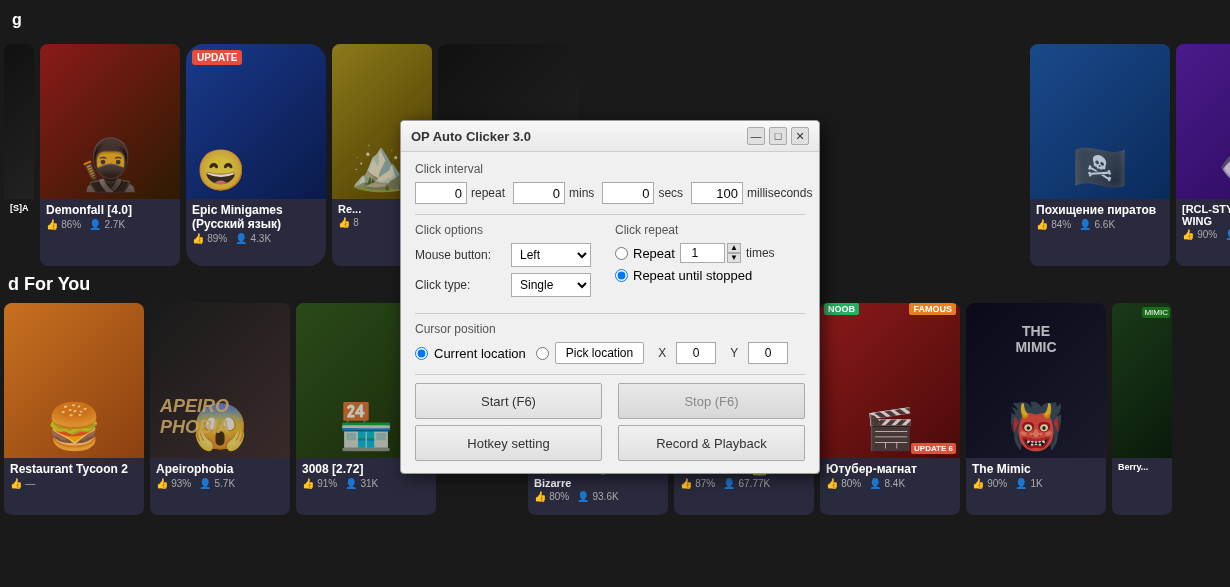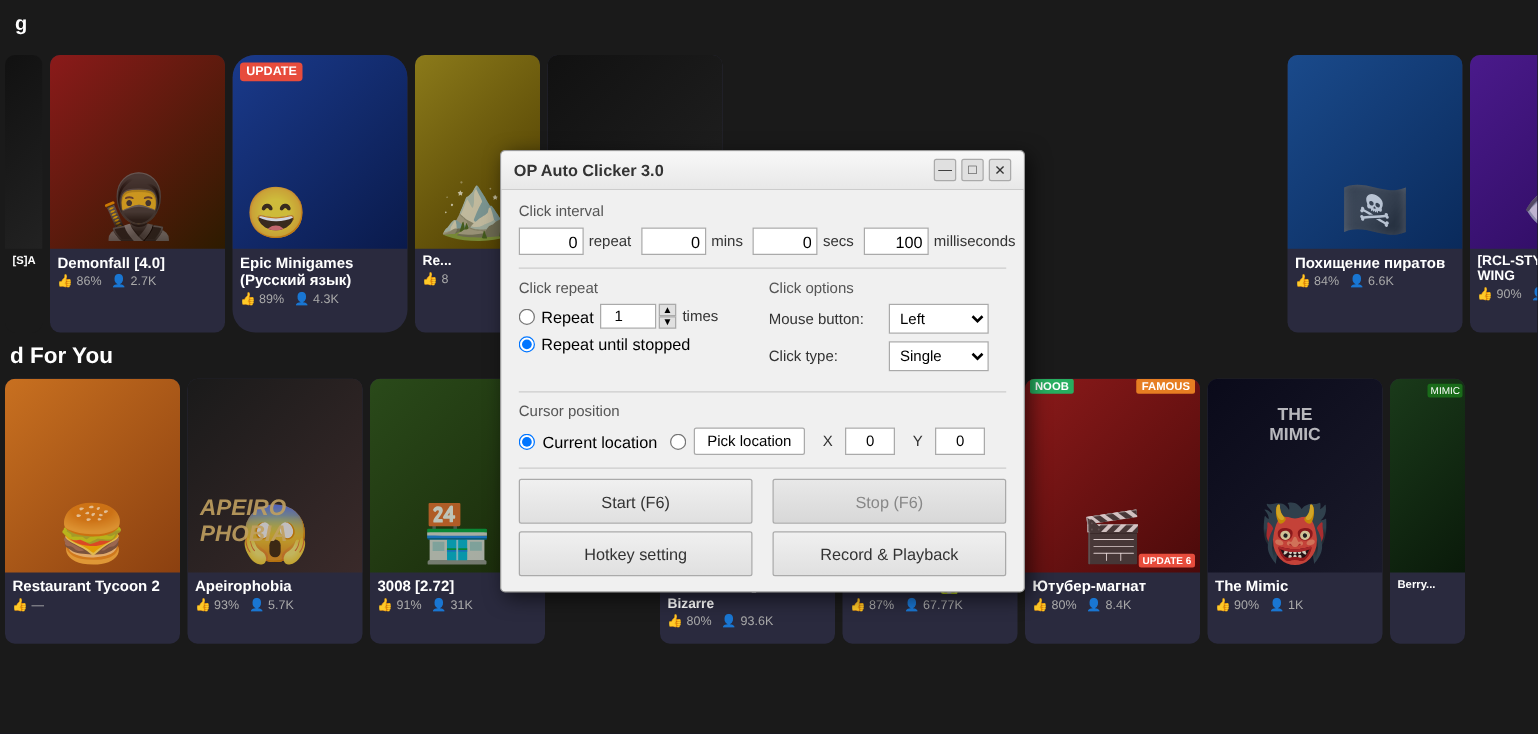--- a/index.html
+++ b/index.html
@@ -634,57 +634,57 @@
       <span class="interval-label">secs</span>
       <input type="text" class="interval-input" value="100" style="">
       <span class="interval-label">milliseconds</span>
     </div>
 
     <hr class="divider">
 
     <div class="options-row">
 
       <div class="options-col">
+        <div class="section-label">Click options</div>
+        <div class="option-row">
+          <span class="option-label">Mouse button:</span>
+          <select>
+            <option>Left</option>
+            <option>Middle</option>
+            <option>Right</option>
+          </select>
+        </div>
+        <div class="option-row">
+          <span class="option-label">Click type:</span>
+          <select>
+            <option>Single</option>
+            <option>Double</option>
+          </select>
+        </div>
+      </div>
+
+      <div class="options-col">
         <div class="section-label">Click repeat</div>
         <div class="radio-row">
           <input type="radio" name="repeat" style="">
           <span>Repeat</span>
           <div class="spinner-container">
             <input type="number" value="1" min="1" style="">
             <div class="spinner-btns">
               <div class="spinner-btn">▲</div>
               <div class="spinner-btn">▼</div>
             </div>
           </div>
           <span class="times-label">times</span>
         </div>
         <div class="radio-row">
           <input type="radio" name="repeat" checked="" style="">
           <span>Repeat until stopped</span>
         </div>
       </div>
-
-      <div class="options-col">
-        <div class="section-label">Click options</div>
-        <div class="option-row">
-          <span class="option-label">Mouse button:</span>
-          <select>
-            <option>Left</option>
-            <option>Middle</option>
-            <option>Right</option>
-          </select>
-        </div>
-        <div class="option-row">
-          <span class="option-label">Click type:</span>
-          <select>
-            <option>Single</option>
-            <option>Double</option>
-          </select>
-        </div>
-      </div>
     </div>
 
     <hr class="divider">
 
     <div class="section-label">Cursor position</div>
     <div class="cursor-row">
       <div class="cursor-radio-group">
         <input type="radio" name="cursor" checked="" style="">
         <span>Current location</span>
       </div>

